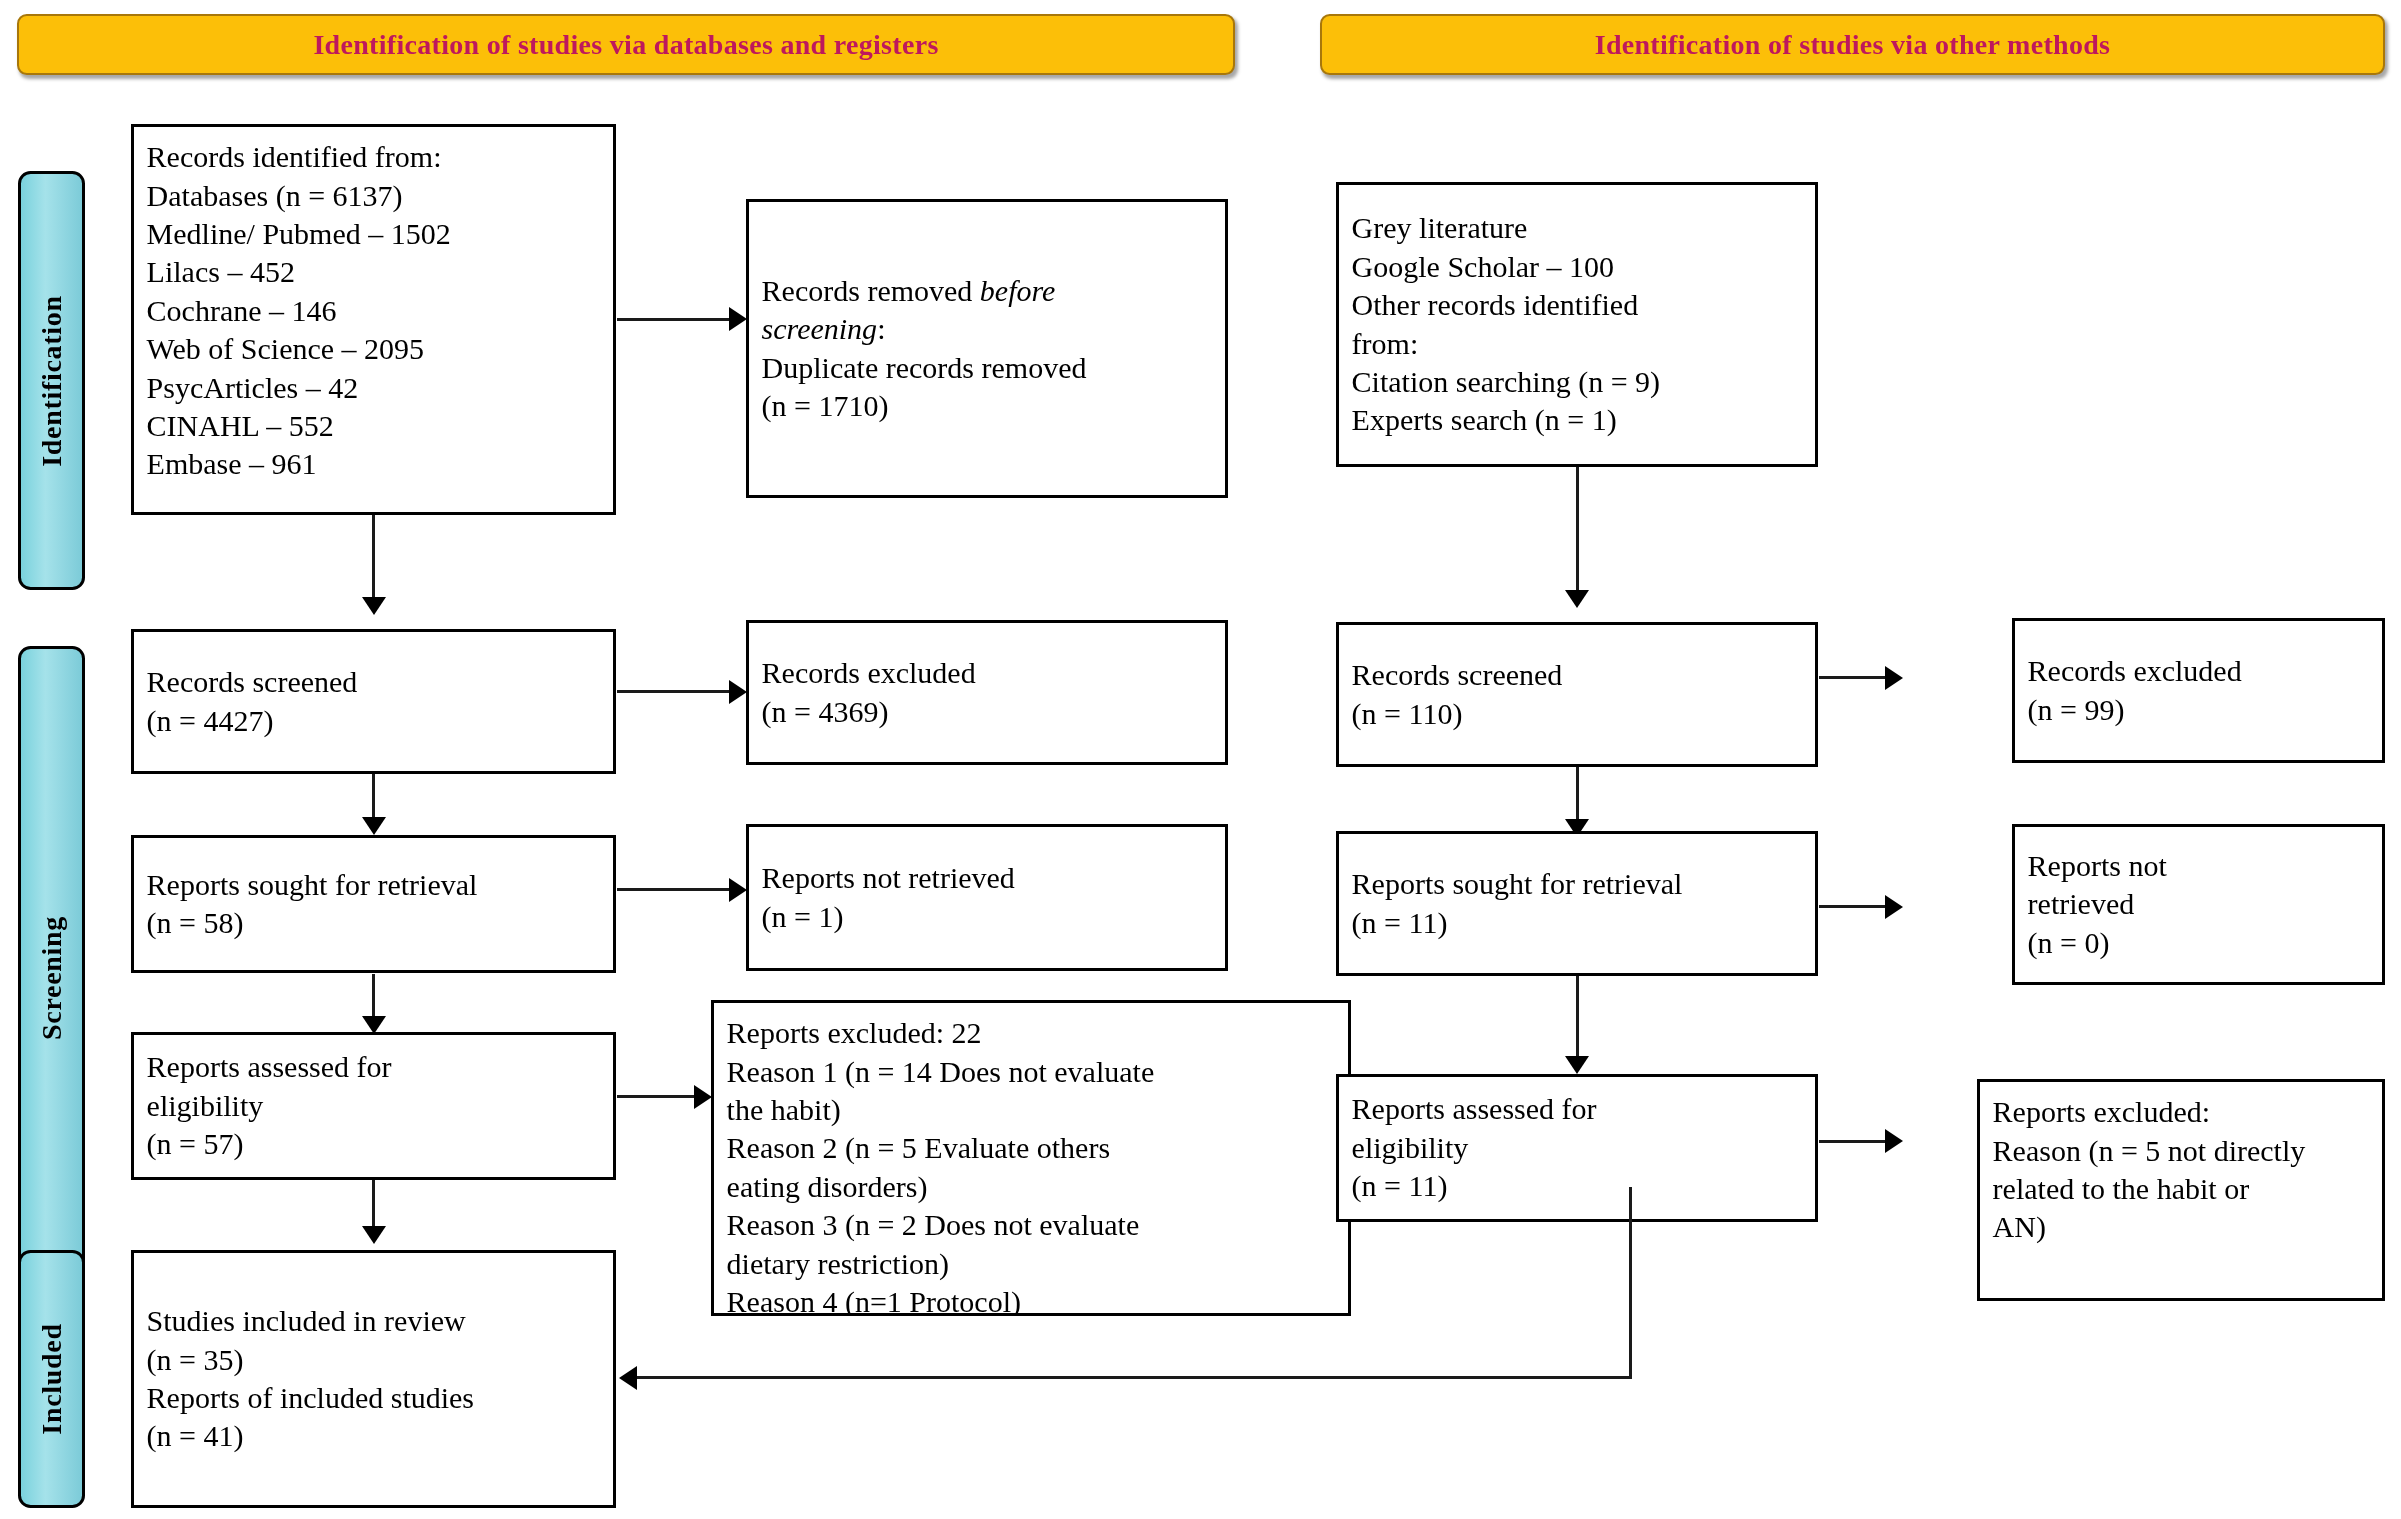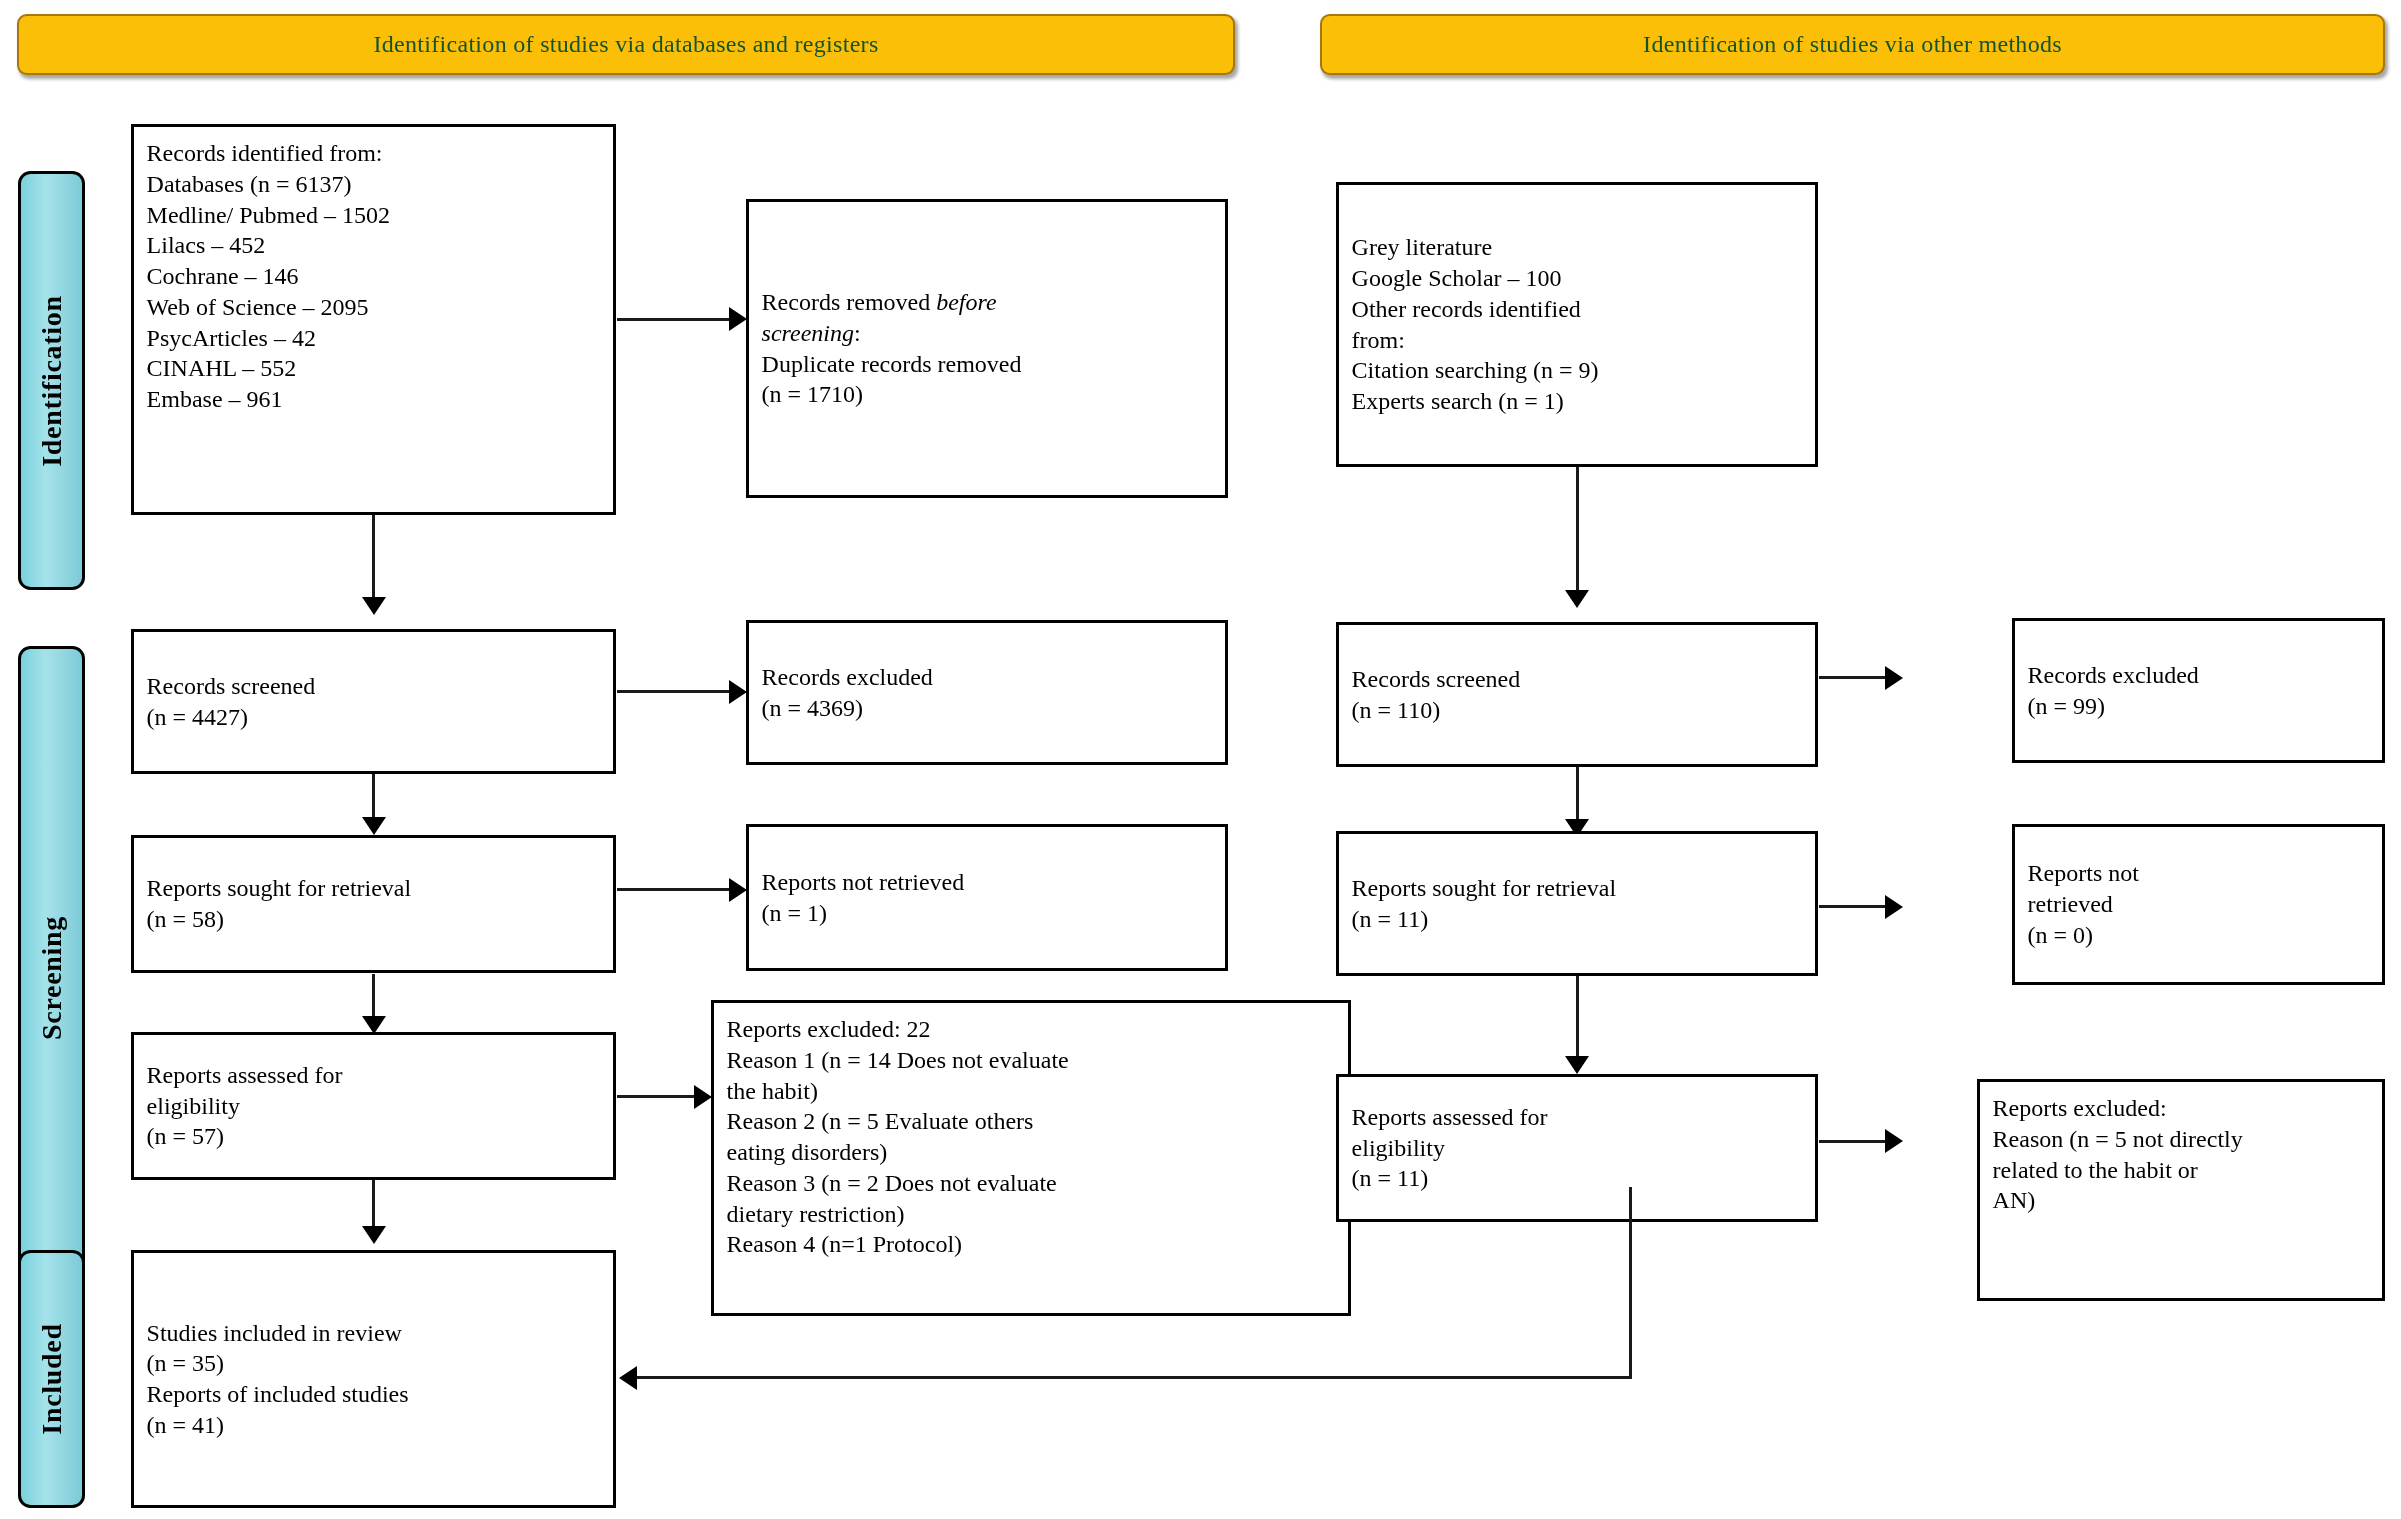--- a/index.html
+++ b/index.html
@@ -24,23 +24,23 @@
     background: #fcbf08;
     border: 2.1px solid #a8770a;
     border-radius: 9.8px;
     box-shadow: 2.8px 3.5px 3.5px rgba(0,0,0,0.35);
     display: flex;
     align-items: center;
     justify-content: center;
     box-sizing: border-box;
   }
   .banner-label {
-    font-weight: normal;
-    font-size: 24px;
-    color: #14532d;
+    font-weight: bold;
+    font-size: 28px;
+    color: #be185d;
     letter-spacing: 0.3px;
     white-space: nowrap;
   }
 
   
   .stage {
     position: absolute;
     background: linear-gradient(90deg, #7ad2dd 0%, #a5e2ea 40%, #7ccbd8 100%);
     border: 3.5px solid #000000;
     border-radius: 12.6px;
@@ -61,21 +61,21 @@
   
   .box {
     position: absolute;
     background: #ffffff;
     border: 3.5px solid #000000;
     box-sizing: border-box;
     padding: 11.2px 12.6px;
     overflow: hidden;
   }
   .box-lines {
-    font-size: 24px;
+    font-size: 30px;
     line-height: 1.28;
     color: #000000;
   }
   .box-lines div { white-space: nowrap; }
   .it { font-style: italic; }
 
   
   .vcenter { display: flex; flex-direction: column; justify-content: center; }
   .vtop    { display: flex; flex-direction: column; justify-content: flex-start; }
 

